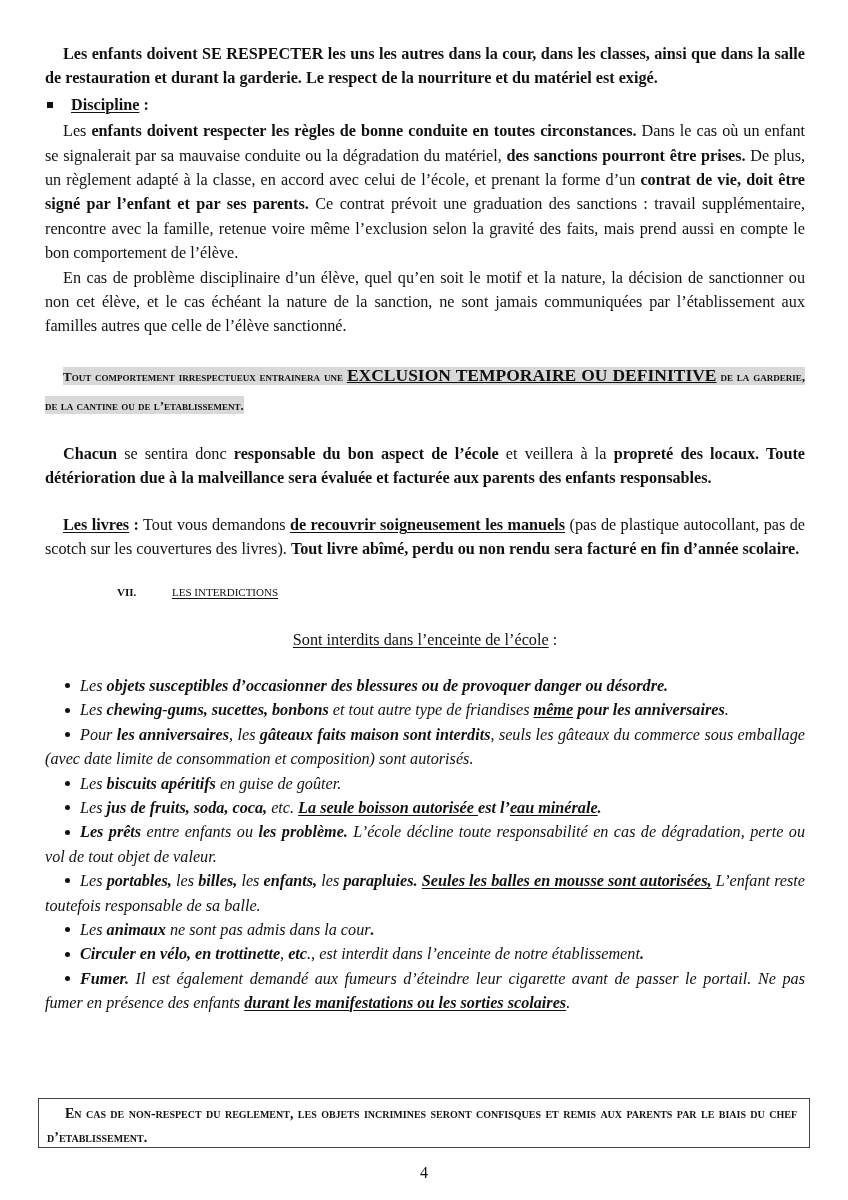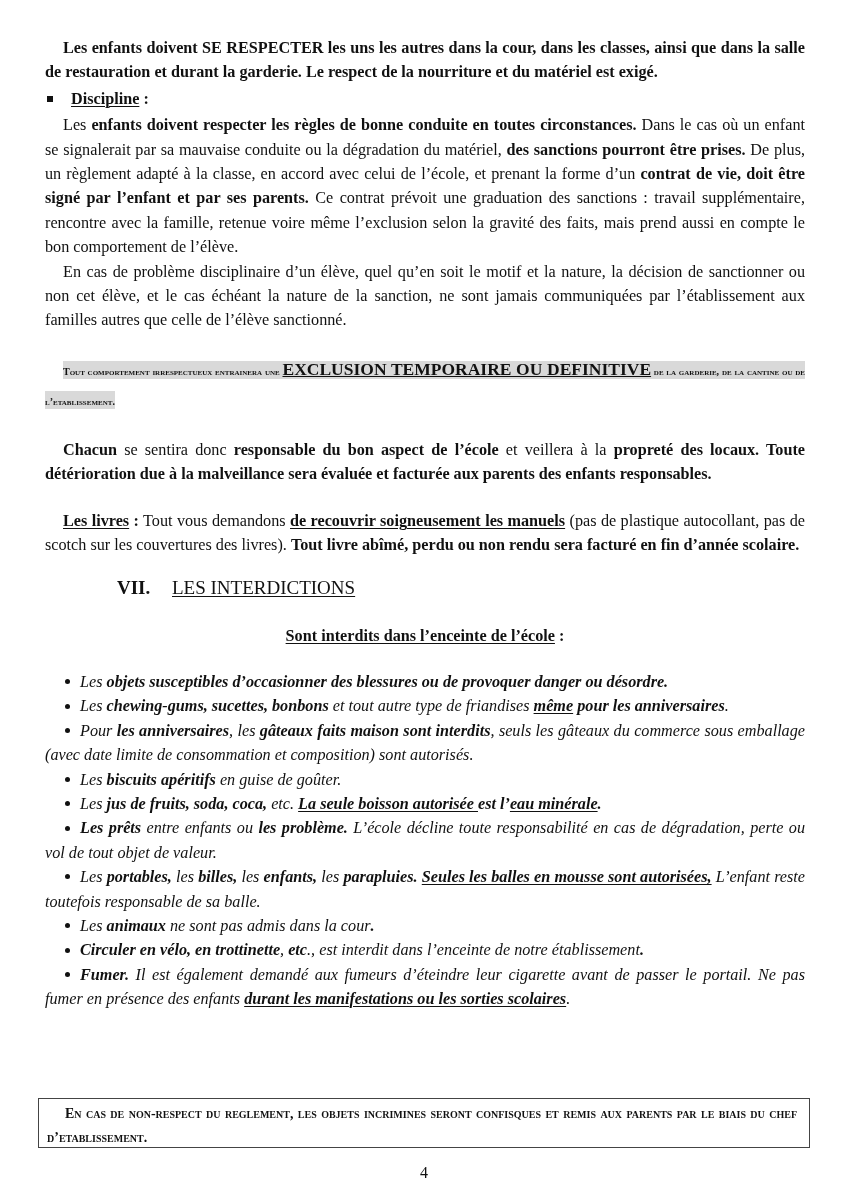--- a/index.html
+++ b/index.html
@@ -2,34 +2,34 @@
 <html><head>
 <meta charset="utf-8">
 <style>
   html, body { margin: 0; padding: 0; background: #ffffff; }
   body {
     width: 848px; height: 1200px; position: relative; overflow: hidden;
     font-family: "Liberation Serif", "DejaVu Serif", serif;
     color: #111;
     font-size: 16.2px;
   }
-  .page { position: absolute; left: 45px; top: 36px; width: 760px; }
+  .page { position: absolute; left: 45px; top: 42px; width: 760px; }
   p { margin: 0; line-height: 24.4px; text-align: justify; }
   .indent { text-indent: 18px; }
   b { font-weight: bold; }
   u { text-decoration: underline; text-decoration-thickness: 1px; text-underline-offset: 2px; }
   .sc { font-variant: small-caps; }
   .sq-bullet { display: inline-block; width: 6px; height: 6px; background: #111; margin: 0 18px 3px 2px; vertical-align: middle; }
   .hl { background: #d9d9d9; }
   .warn { margin-top: 22px; line-height: 28px; font-weight: bold; text-align: justify; }
   .warn .big { font-size: 17.5px; text-decoration: underline; }
-  .warn .small { font-size: 10px; }
-  .section-title { margin: 18px 0 0 72px; font-size: 19px; line-height: 24px; }
+  .warn .small { font-size: 13px; }
+  .section-title { margin: 18px 0 0 72px; font-size: 11px; line-height: 24px; }
   .section-title .num { display: inline-block; width: 55px; font-weight: bold; }
-  .subtitle { text-align: center; margin-top: 24px; font-weight: bold; }
+  .subtitle { text-align: center; margin-top: 24px; font-weight: normal; }
   ul.items { list-style: none; margin: 22px 0 0 0; padding: 0; font-style: italic; }
   ul.items li { line-height: 24.4px; text-align: justify; }
   .dot { display: inline-block; width: 5px; height: 5px; border-radius: 50%; background: #111; margin: 0 10px 3px 20px; vertical-align: middle; }
   .notice {
     position: absolute; left: 38px; top: 1098px; width: 772px; height: 50px;
     border: 1px solid #444; box-sizing: border-box; padding: 3px 12px 13px 8px;
     font-weight: bold; font-size: 14px; line-height: 24px; text-align: justify;
   }
   .page-number { position: absolute; top: 1164px; left: 0; width: 848px; text-align: center; font-size: 16px; }
   .gap { height: 22px; }

